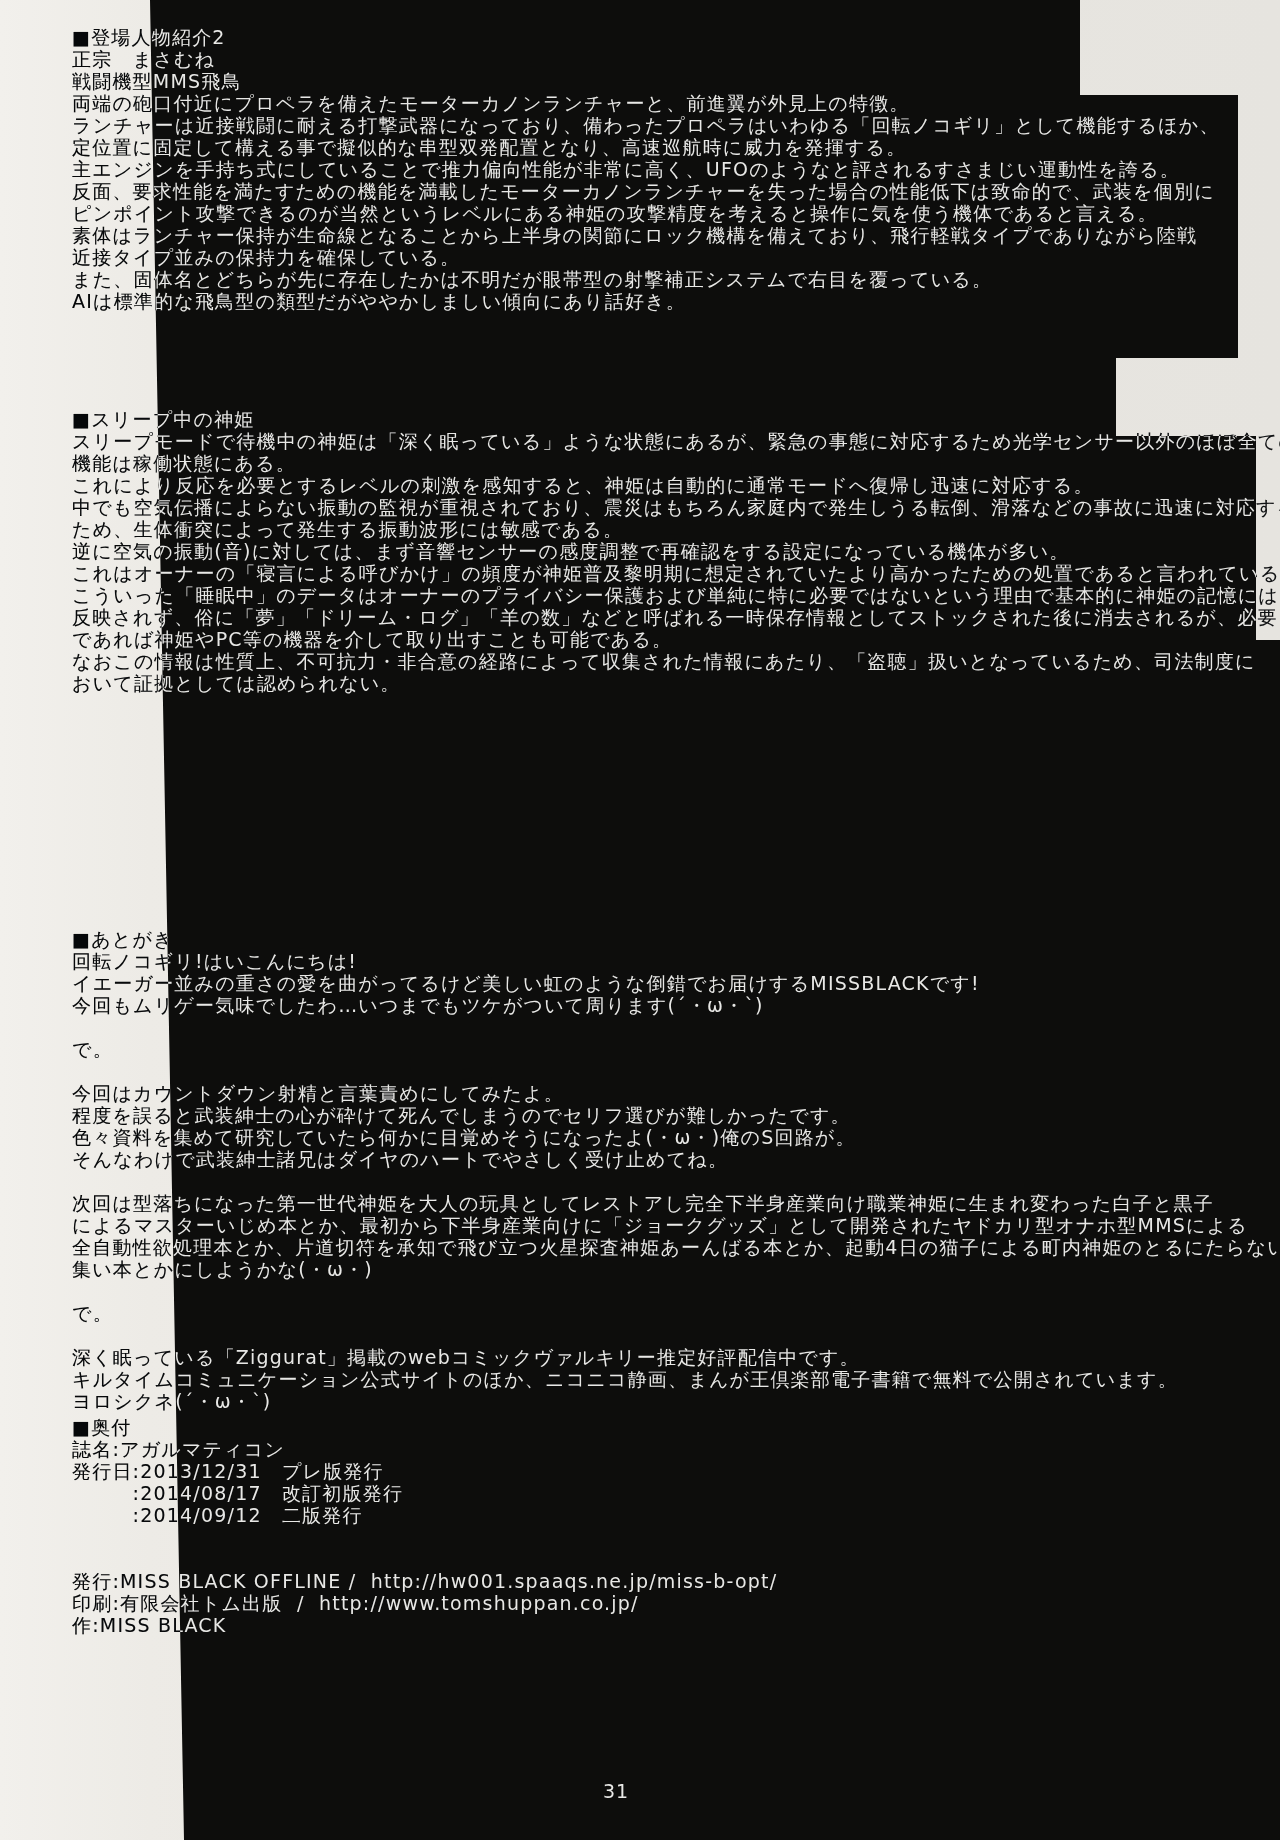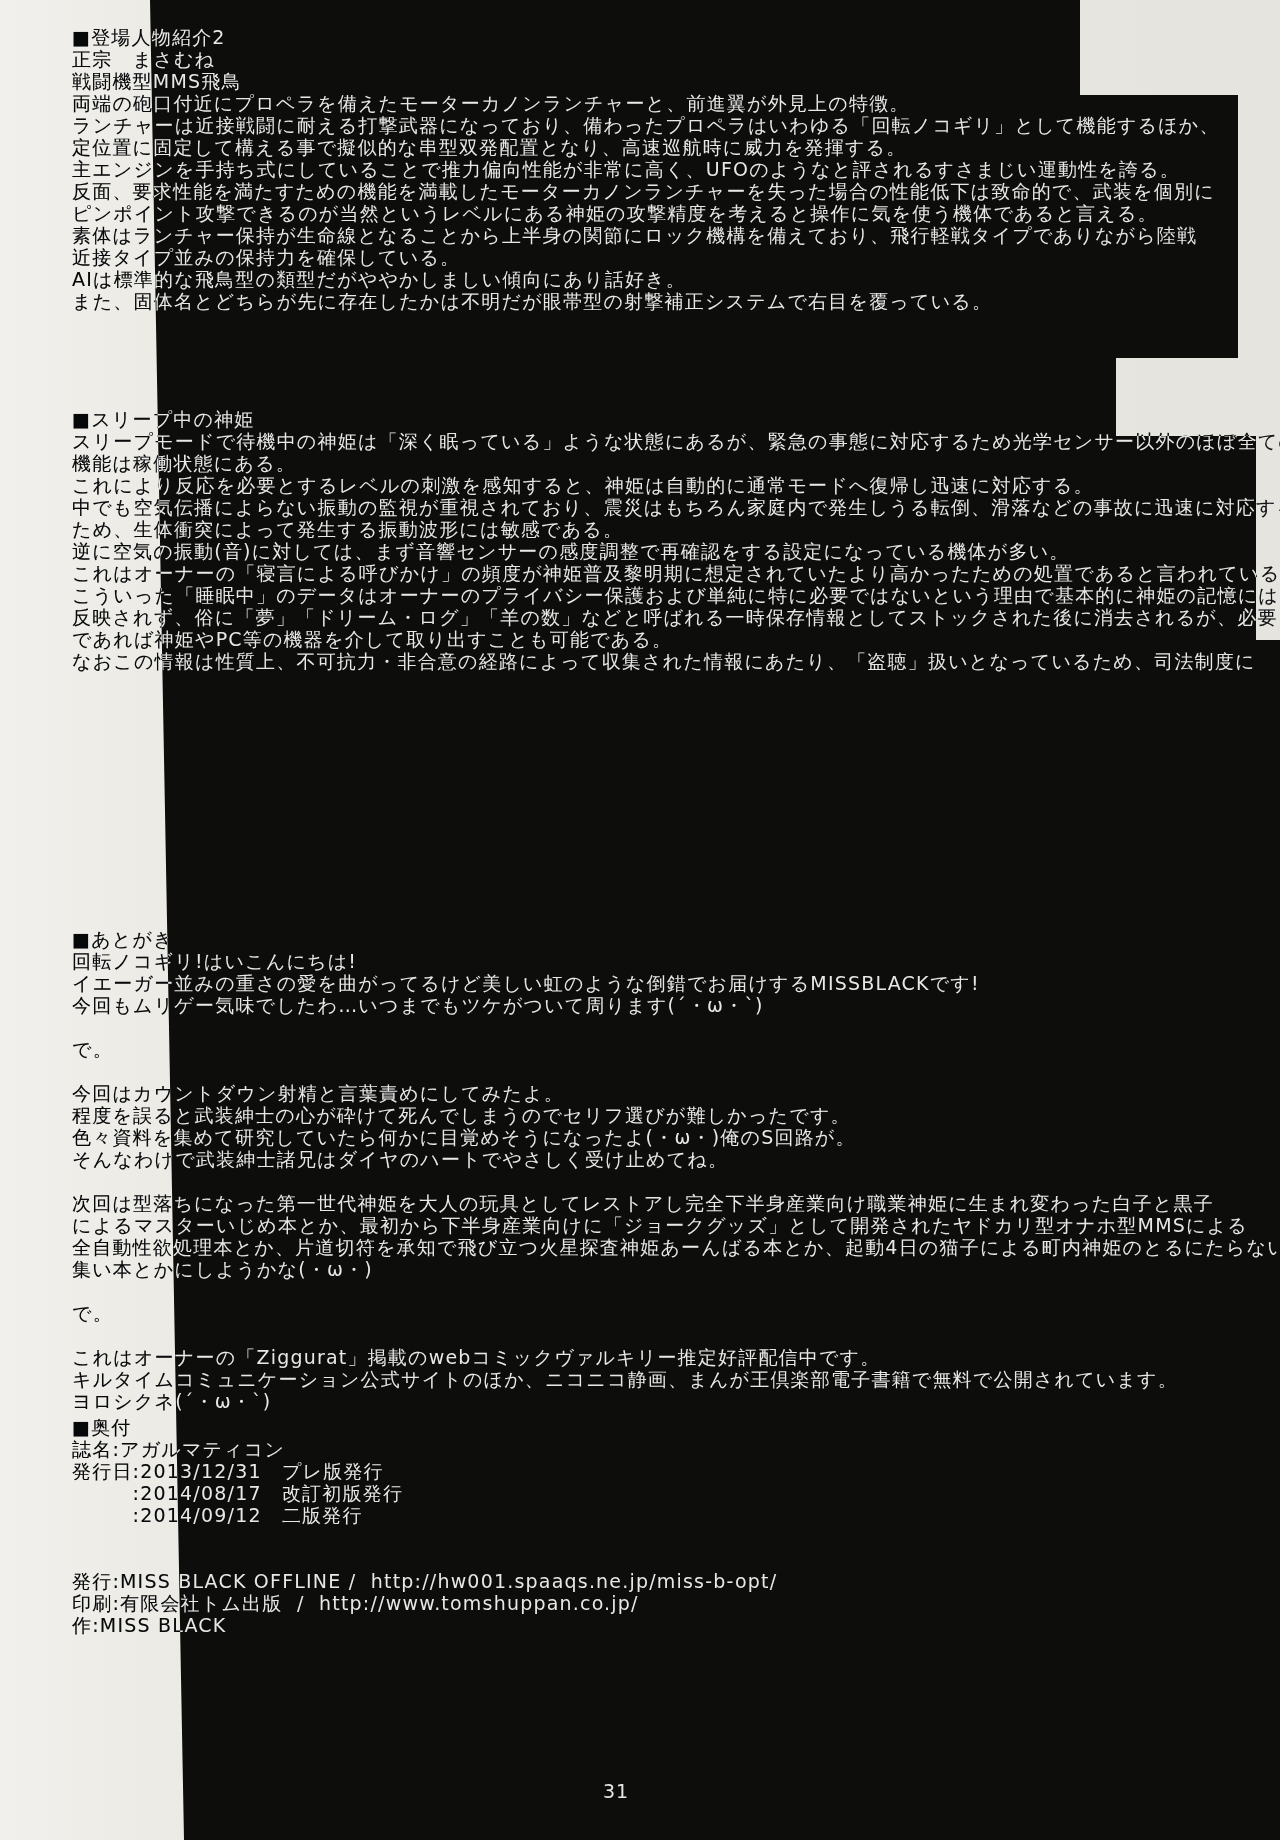--- a/index.html
+++ b/index.html
@@ -61,36 +61,37 @@
         <div class="line">正宗　まさむね</div>
         <div class="line">戦闘機型MMS飛鳥</div>
         <div class="line">両端の砲口付近にプロペラを備えたモーターカノンランチャーと、前進翼が外見上の特徴。</div>
         <div class="line">ランチャーは近接戦闘に耐える打撃武器になっており、備わったプロペラはいわゆる「回転ノコギリ」として機能するほか、</div>
         <div class="line">定位置に固定して構える事で擬似的な串型双発配置となり、高速巡航時に威力を発揮する。</div>
         <div class="line">主エンジンを手持ち式にしていることで推力偏向性能が非常に高く、UFOのようなと評されるすさまじい運動性を誇る。</div>
         <div class="line">反面、要求性能を満たすための機能を満載したモーターカノンランチャーを失った場合の性能低下は致命的で、武装を個別に</div>
         <div class="line">ピンポイント攻撃できるのが当然というレベルにある神姫の攻撃精度を考えると操作に気を使う機体であると言える。</div>
         <div class="line">素体はランチャー保持が生命線となることから上半身の関節にロック機構を備えており、飛行軽戦タイプでありながら陸戦</div>
         <div class="line">近接タイプ並みの保持力を確保している。</div>
+        <div class="line">また、固体名とどちらが先に存在したかは不明だが眼帯型の射撃補正システムで右目を覆っている。</div>
         <div class="line">AIは標準的な飛鳥型の類型だがややかしましい傾向にあり話好き。</div>
-        <div class="line">また、固体名とどちらが先に存在したかは不明だが眼帯型の射撃補正システムで右目を覆っている。</div>
       </div>
     <div class="section" id="sec-sleep">
         <div class="line">■スリープ中の神姫</div>
         <div class="line">スリープモードで待機中の神姫は「深く眠っている」ような状態にあるが、緊急の事態に対応するため光学センサー以外のほぼ全ての</div>
         <div class="line">機能は稼働状態にある。</div>
         <div class="line">これにより反応を必要とするレベルの刺激を感知すると、神姫は自動的に通常モードへ復帰し迅速に対応する。</div>
         <div class="line">中でも空気伝播によらない振動の監視が重視されており、震災はもちろん家庭内で発生しうる転倒、滑落などの事故に迅速に対応する</div>
         <div class="line">ため、生体衝突によって発生する振動波形には敏感である。</div>
         <div class="line">逆に空気の振動(音)に対しては、まず音響センサーの感度調整で再確認をする設定になっている機体が多い。</div>
         <div class="line">これはオーナーの「寝言による呼びかけ」の頻度が神姫普及黎明期に想定されていたより高かったための処置であると言われている。</div>
         <div class="line">こういった「睡眠中」のデータはオーナーのプライバシー保護および単純に特に必要ではないという理由で基本的に神姫の記憶には</div>
         <div class="line">反映されず、俗に「夢」「ドリーム・ログ」「羊の数」などと呼ばれる一時保存情報としてストックされた後に消去されるが、必要</div>
         <div class="line">であれば神姫やPC等の機器を介して取り出すことも可能である。</div>
         <div class="line">なおこの情報は性質上、不可抗力・非合意の経路によって収集された情報にあたり、「盗聴」扱いとなっているため、司法制度に</div>
+        <div class="line">おいて証拠としては認められない。</div>
       </div>
     <div class="section" id="sec-afterword">
         <div class="line">■あとがき</div>
         <div class="line">回転ノコギリ!はいこんにちは!</div>
         <div class="line">イエーガー並みの重さの愛を曲がってるけど美しい虹のような倒錯でお届けするMISSBLACKです!</div>
         <div class="line">今回もムリゲー気味でしたわ…いつまでもツケがついて周ります(´・ω・`)</div>
         <div class="line">&nbsp;</div>
         <div class="line">で。</div>
         <div class="line">&nbsp;</div>
         <div class="line">今回はカウントダウン射精と言葉責めにしてみたよ。</div>
@@ -98,21 +99,21 @@
         <div class="line">色々資料を集めて研究していたら何かに目覚めそうになったよ(・ω・)俺のS回路が。</div>
         <div class="line">そんなわけで武装紳士諸兄はダイヤのハートでやさしく受け止めてね。</div>
         <div class="line">&nbsp;</div>
         <div class="line">次回は型落ちになった第一世代神姫を大人の玩具としてレストアし完全下半身産業向け職業神姫に生まれ変わった白子と黒子</div>
         <div class="line">によるマスターいじめ本とか、最初から下半身産業向けに「ジョークグッズ」として開発されたヤドカリ型オナホ型MMSによる</div>
         <div class="line">全自動性欲処理本とか、片道切符を承知で飛び立つ火星探査神姫あーんばる本とか、起動4日の猫子による町内神姫のとるにたらない</div>
         <div class="line">集い本とかにしようかな(・ω・)</div>
         <div class="line">&nbsp;</div>
         <div class="line">で。</div>
         <div class="line">&nbsp;</div>
-        <div class="line">これはオーナーの「Ziggurat」掲載のwebコミックヴァルキリー推定好評配信中です。</div>
+        <div class="line">深く眠っている「Ziggurat」掲載のwebコミックヴァルキリー推定好評配信中です。</div>
         <div class="line">キルタイムコミュニケーション公式サイトのほか、ニコニコ静画、まんが王倶楽部電子書籍で無料で公開されています。</div>
         <div class="line">ヨロシクネ(´・ω・`)</div>
       </div>
     <div class="section" id="sec-colophon">
         <div class="line">■奥付</div>
         <div class="line">誌名:アガルマティコン</div>
         <div class="line">発行日:2013/12/31　プレ版発行</div>
         <div class="line">　　　:2014/08/17　改訂初版発行</div>
         <div class="line">　　　:2014/09/12　二版発行</div>
         <div class="line">&nbsp;</div>

